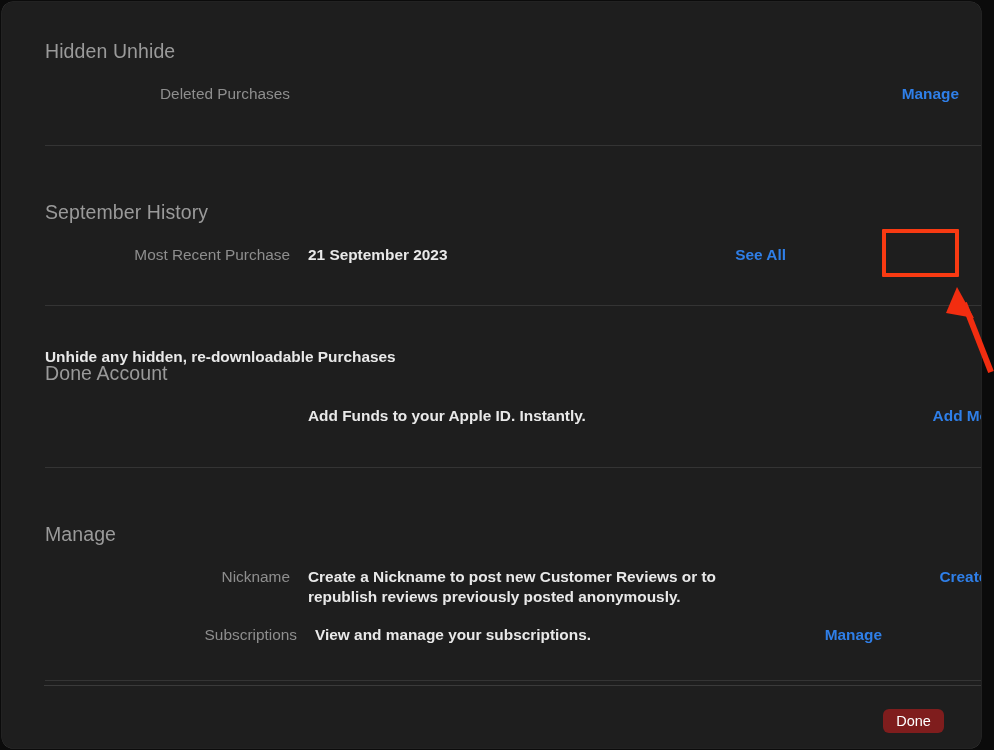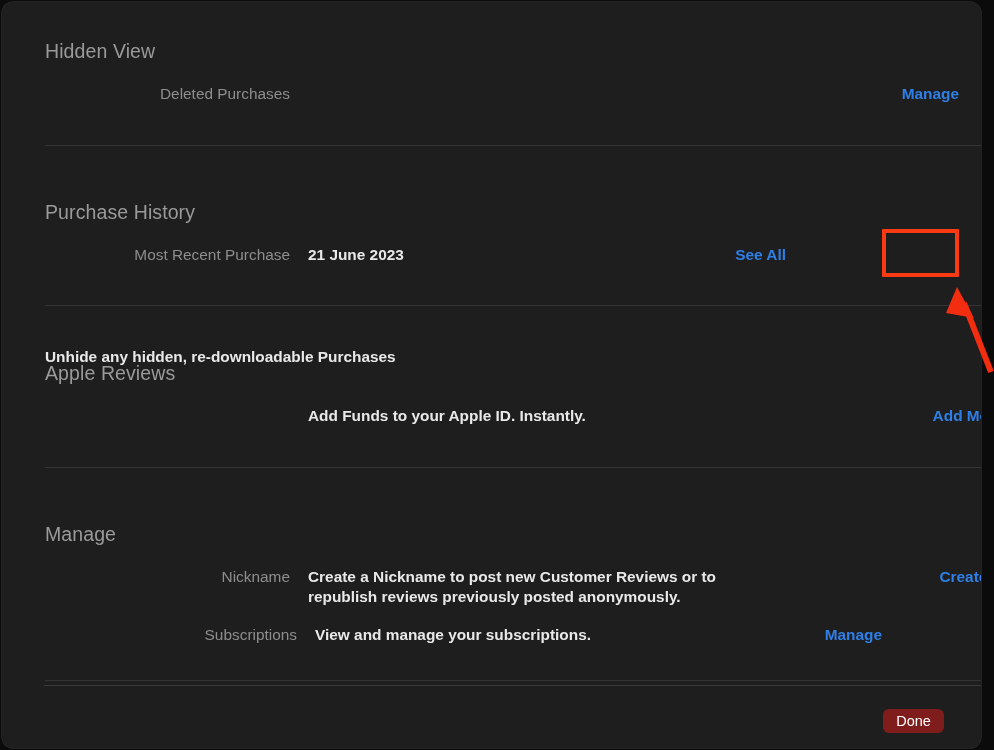--- a/index.html
+++ b/index.html
@@ -166,45 +166,45 @@
 </head>
 <body>
 
 <div id="screen">
 
   <div id="modal">
 
     <div id="content">
 
       <div class="section">
-        <div class="section-title" style="position:absolute; left:0; top:38px;">Hidden View</div>
+        <div class="section-title" style="position:absolute; left:0; top:38px;">Hidden Unhide</div>
 
         <div class="row row-pos" style="position:absolute; left:0; top:82px; width:979px;flex-direction:column;">
           <div class="row-label">Deleted Purchases</div>
           <div class="row-value">Unhide any hidden, re-downloadable Purchases</div>
           <div class="row-action" style="right:22px; top:0;">Manage</div>
         </div>
 
         <div class="divider" style="top:143px;"></div>
       </div>
 
       <div class="section">
-        <div class="section-title" style="position:absolute; left:0; top:199px;">Purchase History</div>
+        <div class="section-title" style="position:absolute; left:0; top:199px;">September History</div>
 
         <div class="row row-pos" style="position:absolute; left:0; top:243px; width:806px;">
           <div class="row-label">Most Recent Purchase</div>
-          <div class="row-value">21 June 2023</div>
+          <div class="row-value">21 September 2023</div>
           <div class="row-action" style="right:22px; top:0;">See All</div>
         </div>
 
         <div class="divider" style="top:303px;"></div>
       </div>
 
       <div class="section">
-        <div class="section-title" style="position:absolute; left:0; top:360px;">Apple Reviews</div>
+        <div class="section-title" style="position:absolute; left:0; top:360px;">Done Account</div>
 
         <div class="row row-pos" style="position:absolute; left:0; top:404px; width:979px;">
           <div class="row-label"></div>
           <div class="row-value">Add Funds to your Apple ID. Instantly.</div>
           <div class="row-action" style="right:-26px; top:0;">Add Mone</div>
         </div>
 
         <div class="divider" style="top:465px;"></div>
       </div>
 

